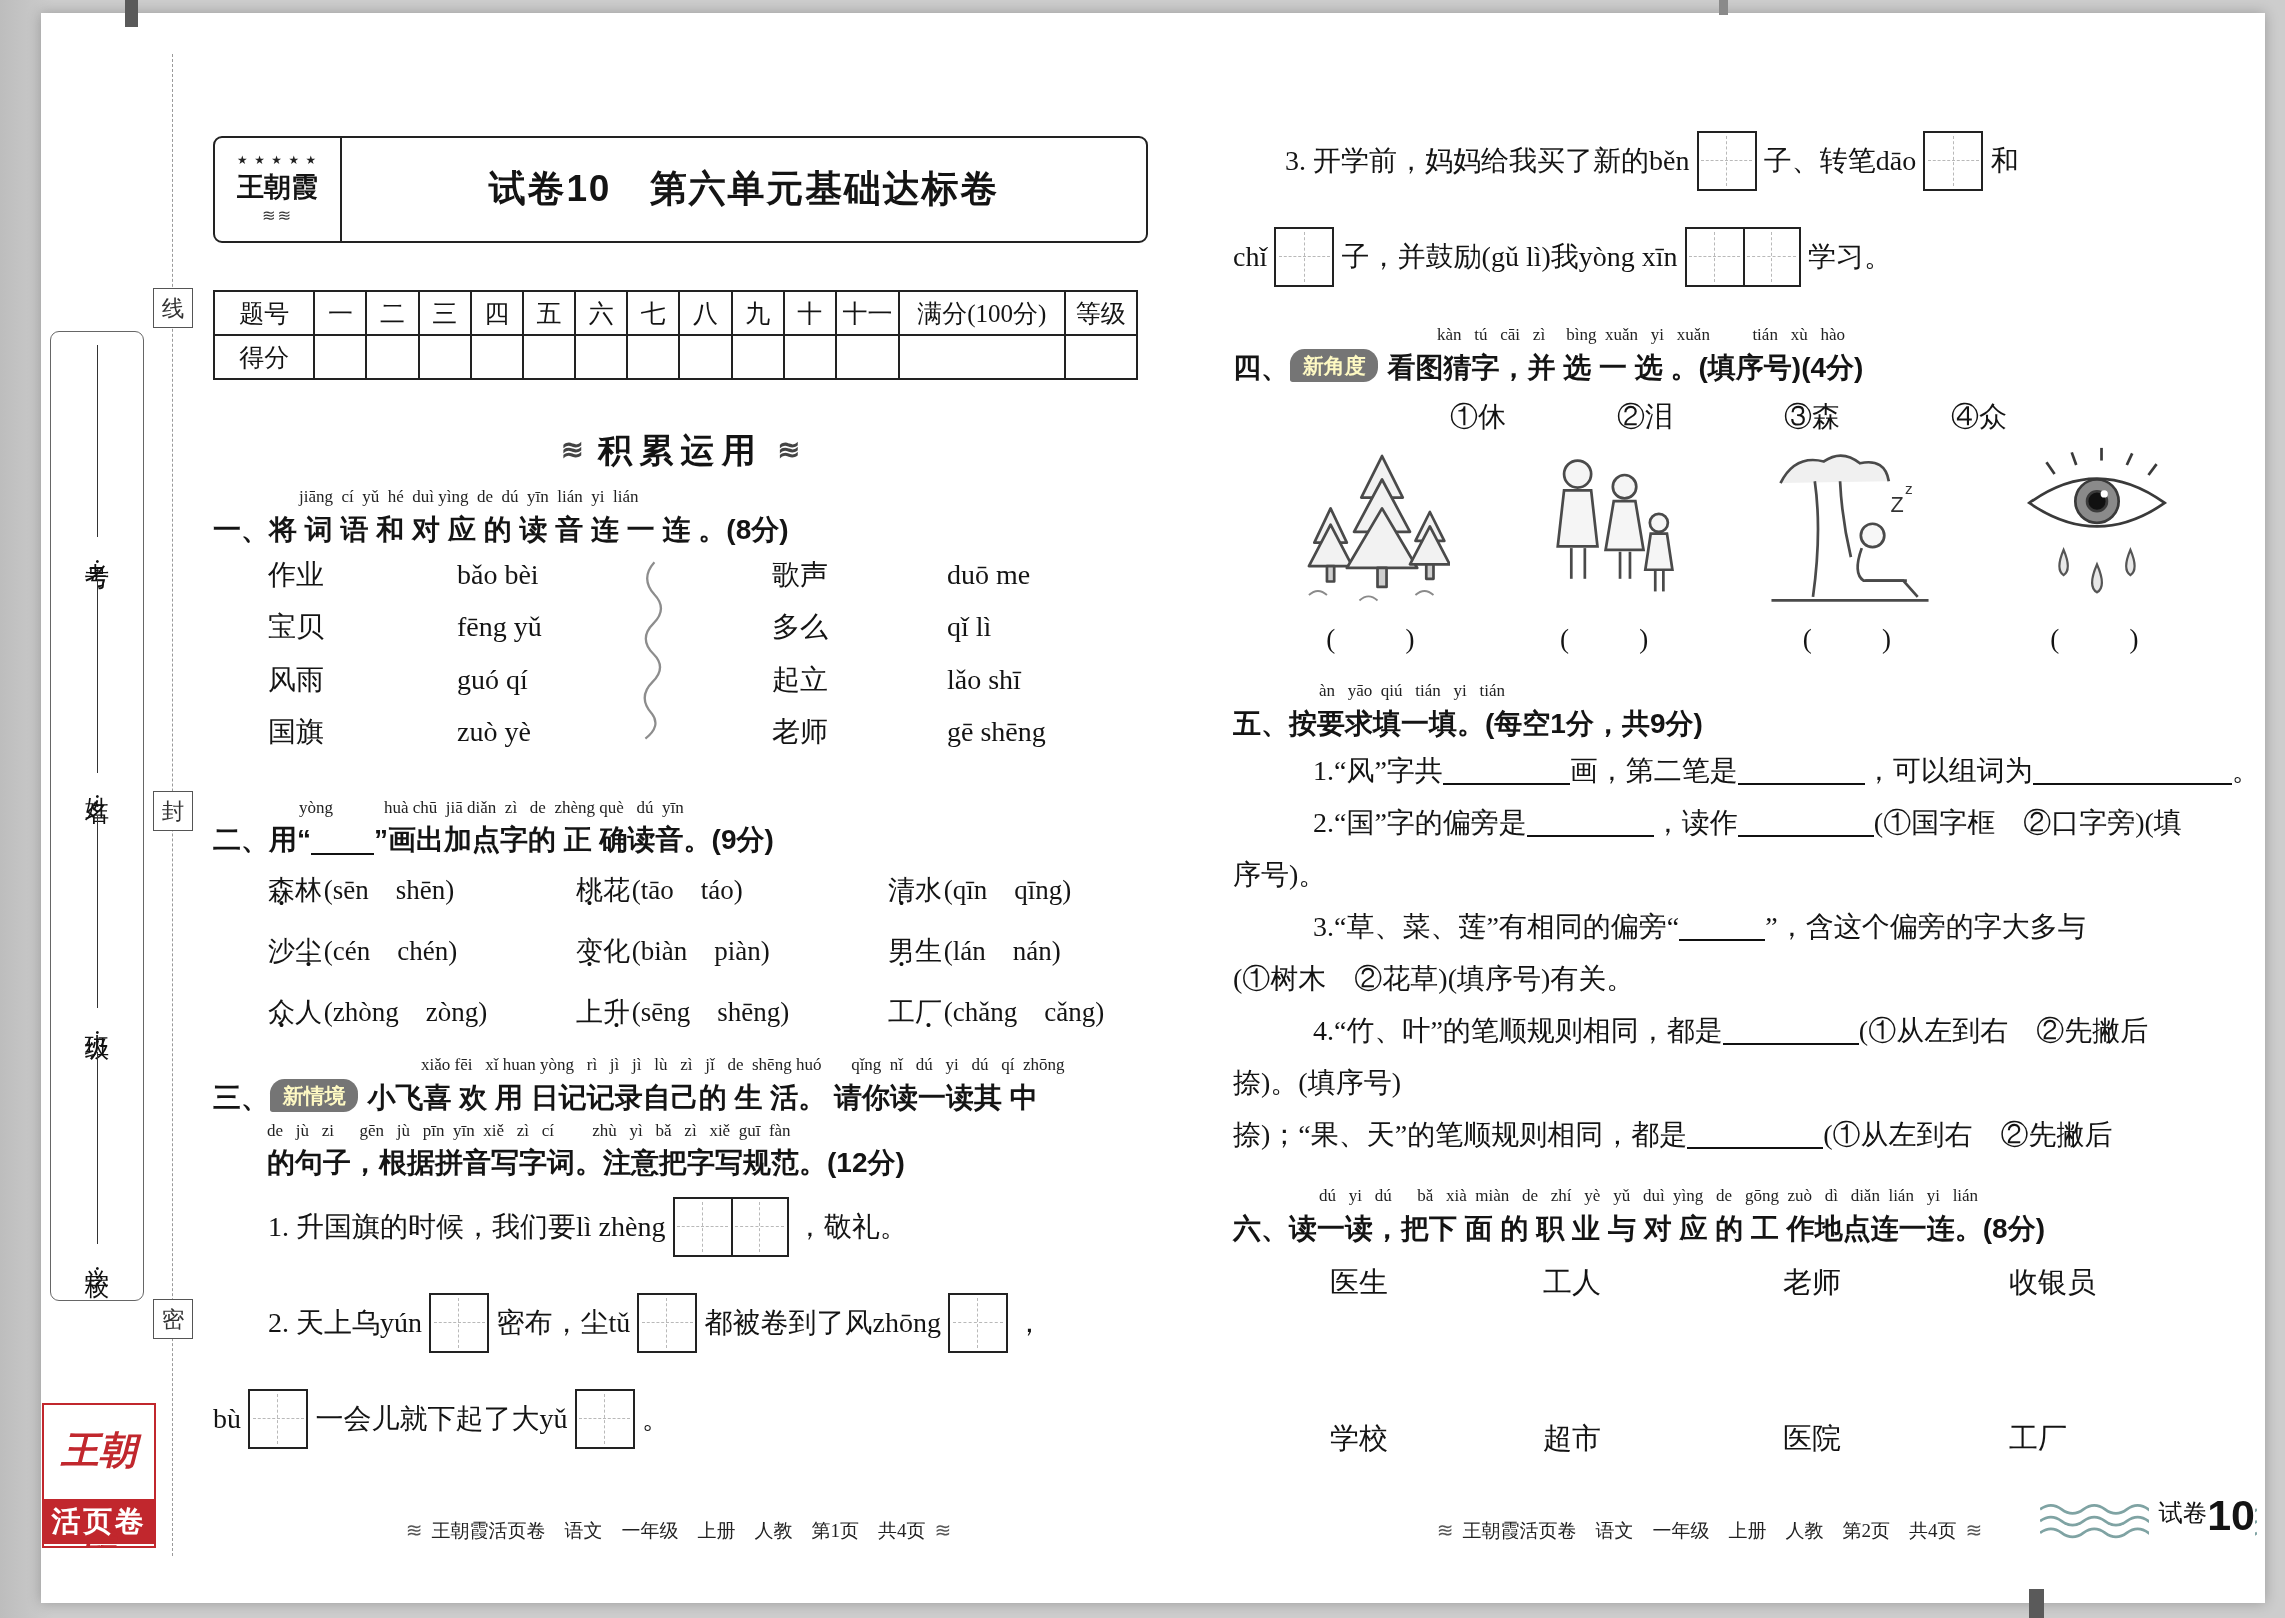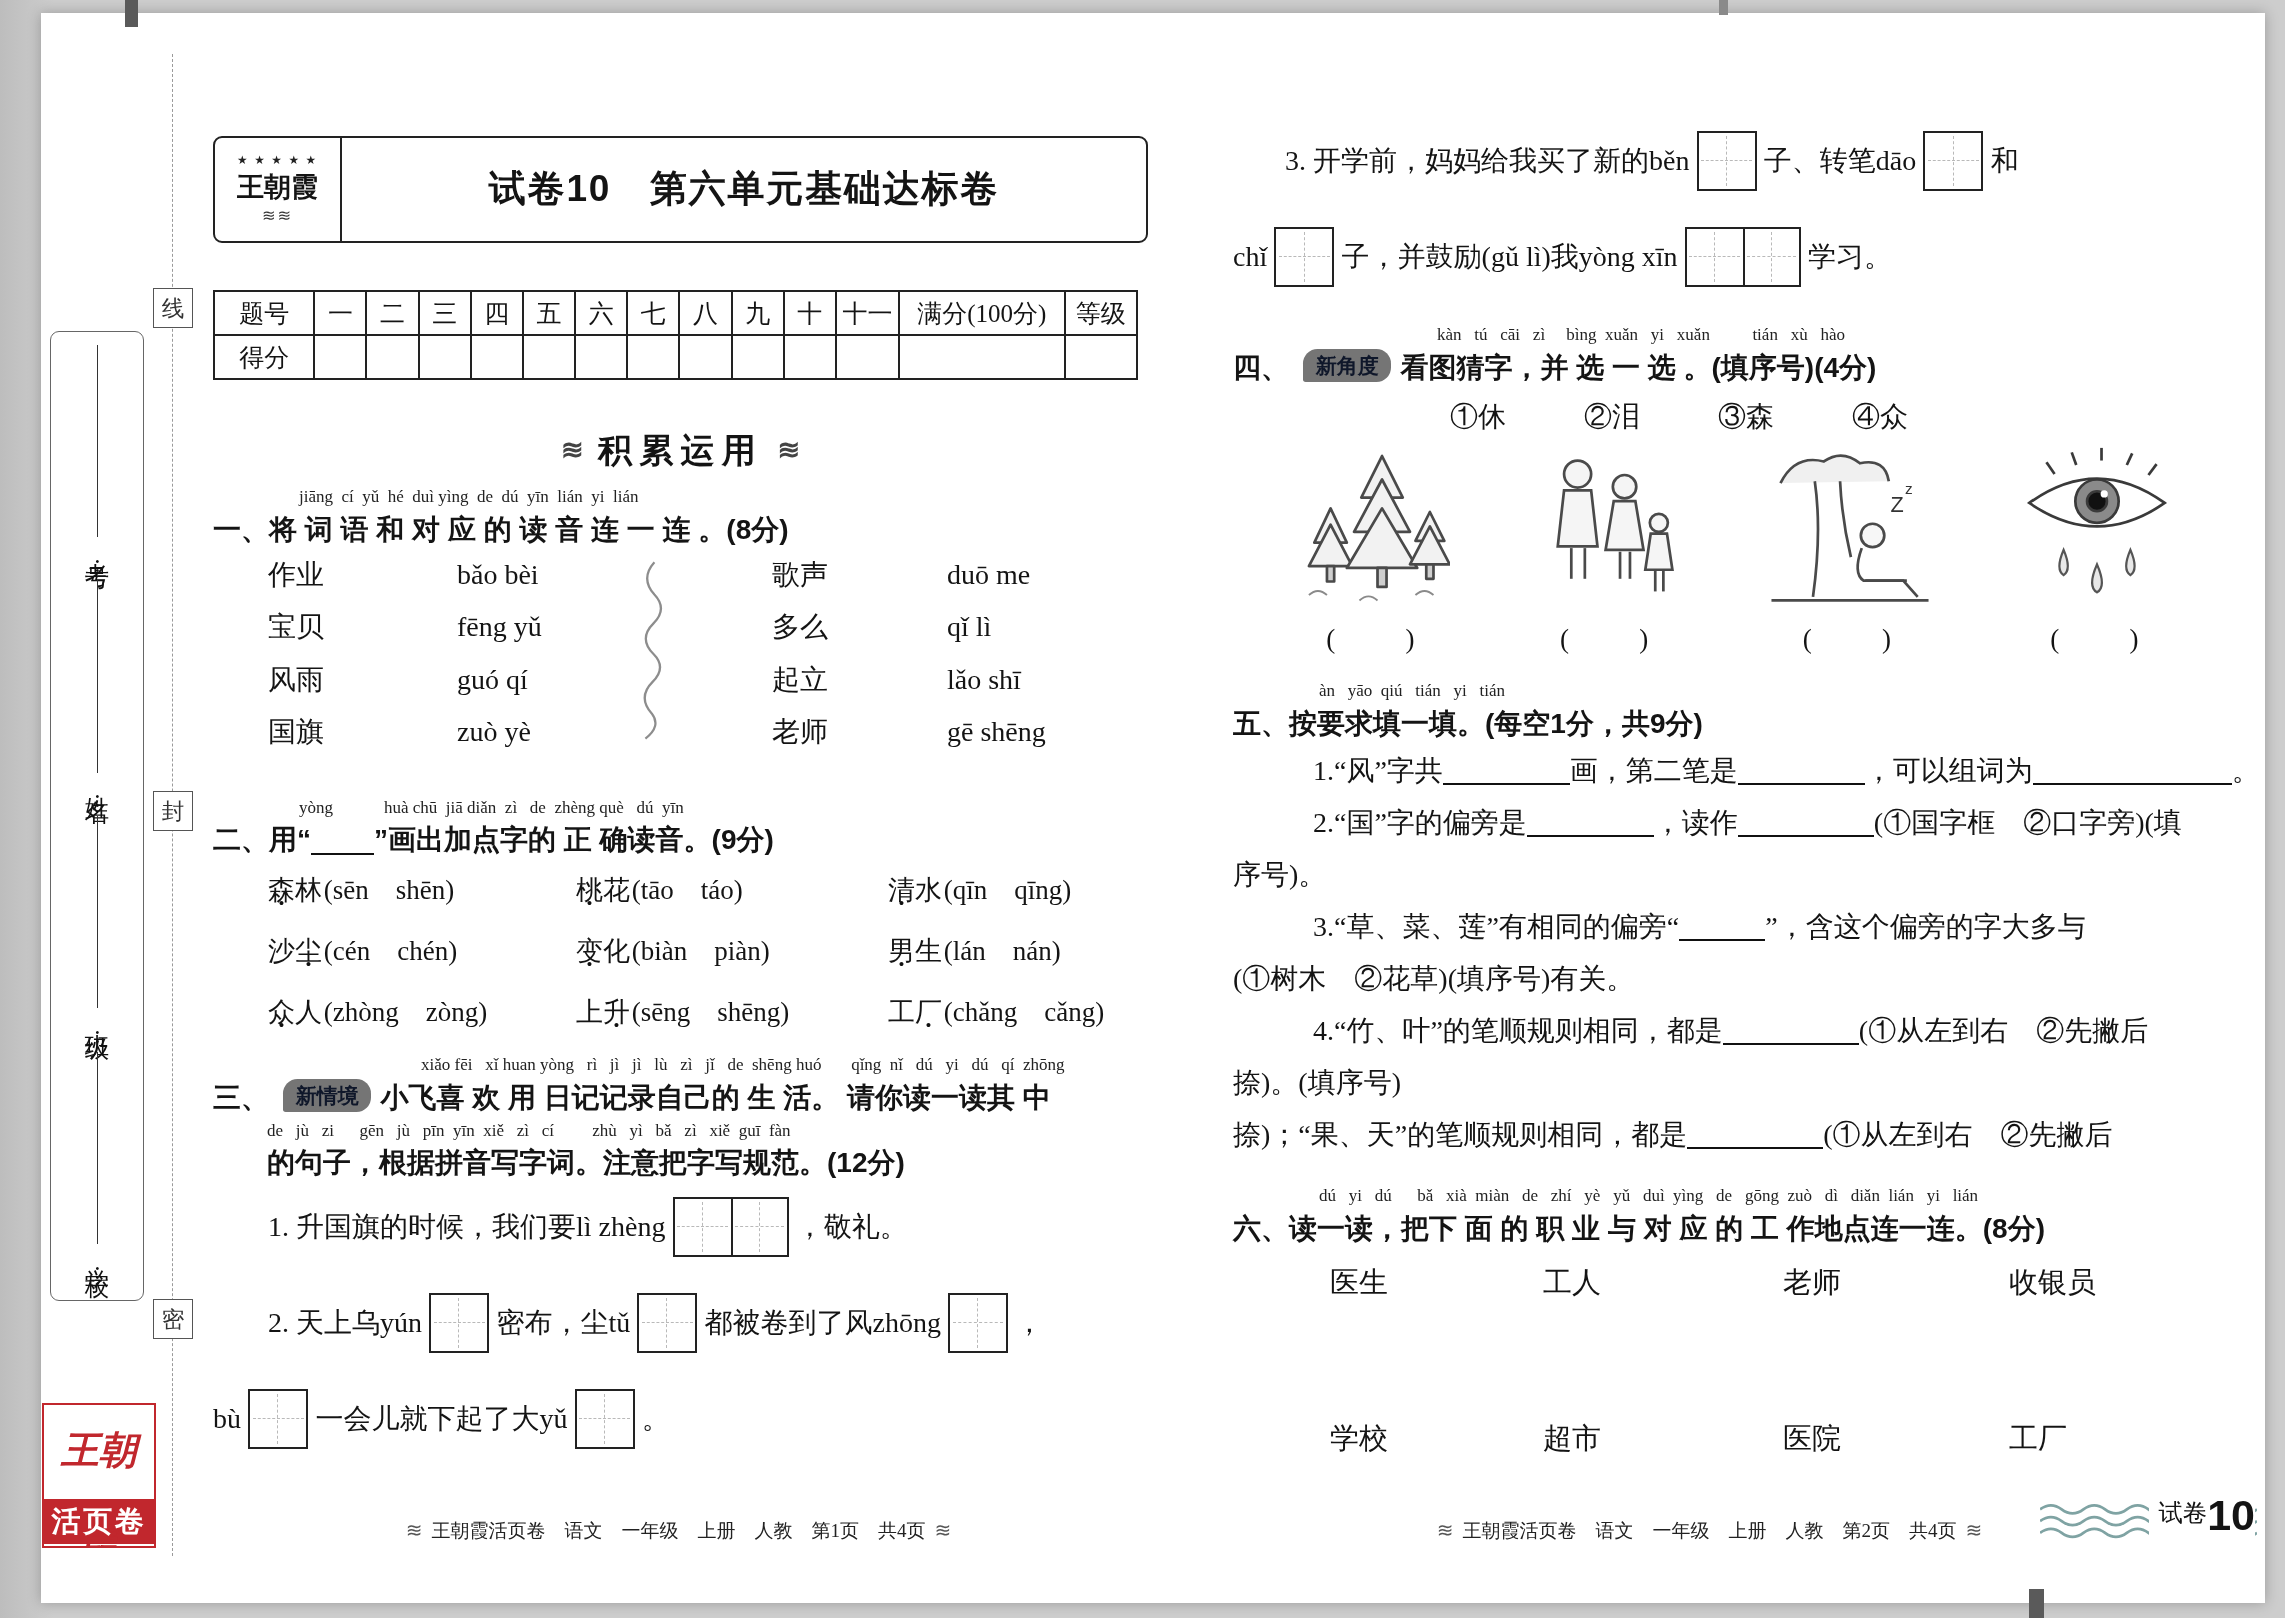--- a/index.html
+++ b/index.html
@@ -42,22 +42,22 @@
   table.score { border-collapse:collapse; table-layout:fixed; width:925px; margin-bottom:49px; }
   table.score td { border:2.3px solid #222; height:44px; text-align:center; font-size:25px; padding:0; }
 
   .secttl { text-align:center; font-family:"Liberation Sans",sans-serif; font-weight:700; font-size:34px; line-height:43px; letter-spacing:7.2px; margin-bottom:12.7px; }
   .secttl .wave { font-size:27px; color:#444; letter-spacing:0; margin:0 14.5px; vertical-align:2.7px; }
 
   .py { font-size:17px; line-height:23.5px; white-space:pre; color:#222; }
   .qttl { font-family:"Liberation Sans",sans-serif; font-weight:700; font-size:28px; line-height:42px; white-space:pre-wrap; }
   .pl95{ padding-left:86px; } .pl60{ padding-left:54px; } .pl230{ padding-left:208px; } .pl225{ padding-left:204px; }
 
-  .badge { display:inline-block; background:#757575; color:#0f172a; font-family:"Liberation Sans",sans-serif; font-weight:700;
-           font-size:21px; line-height:33px; padding:0 12.7px; border-radius:14.5px 14.5px 14.5px 2.7px; margin:0 9px 0 14px; vertical-align:3.6px; }
+  .badge { display:inline-block; background:#757575; color:#fef9c3; font-family:"Liberation Sans",sans-serif; font-weight:700;
+           font-size:21px; line-height:33px; padding:0 12.7px; border-radius:14.5px 14.5px 14.5px 2.7px; margin:0 9px 0 1px; vertical-align:3.6px; }
 
   .connect { position:relative; height:222px; margin:5.4px 0 18px; font-size:28px; }
   .ccol { position:absolute; top:0; display:flex; flex-direction:column; gap:15.4px; line-height:37px;justify-content:flex-end; }
   .c1{ left:55px; } .c2{ left:244px; } .c3{ left:559px; } .c4{ left:734px; }
   .squiggle { position:absolute; left:418px; top:1.8px; }
 
   .bl { display:inline-block; border-bottom:2.3px solid #111; height:31px; vertical-align:-5.4px; }
   .w70{width:63px;} .w95{width:86px;} .w140{width:127px;} .w150{width:136px;} .w220{width:199px;}
 
   .q2grid { display:grid; grid-template-columns:308px 312px 1fr; row-gap:20px; margin:9px 0 20px 55px; font-size:27px; line-height:41px; }
@@ -68,21 +68,21 @@
   .sent { font-size:28px; line-height:40px; display:flex; align-items:center; margin-bottom:36px; }
   .sent .st { white-space:pre; }
   .ind { margin-left:55px; } .ind2 { margin-left:52px; } .mt14{ margin-top:12.7px; }
 
   .tian { display:inline-flex; border:2.3px solid #222; margin:0 7.2px; background:#fff; flex:none; }
   .tcell { width:56px; height:56px; position:relative; }
   .tcell + .tcell { border-left:2.3px solid #222; }
   .tcell::before { content:""; position:absolute; left:2.7px; right:2.7px; top:50%; margin-top:-0.9px; border-top:1.8px dashed #b9b9b9; }
   .tcell::after  { content:""; position:absolute; top:2.7px; bottom:2.7px; left:50%; margin-left:-0.9px; border-left:1.8px dashed #b9b9b9; }
 
-  .optrow { display:flex; gap:78px; margin:9px 0 12.7px 217px; font-size:28px; line-height:37px; }
+  .optrow { display:flex; gap:111px; margin:9px 0 12.7px 217px; font-size:28px; line-height:37px; }
   .figrow { display:flex; justify-content:space-between; align-items:flex-end; padding:0 54px 0 63px; margin-bottom:22px; }
   .fig { display:flex; flex-direction:column; align-items:center; gap:7.2px; }
   .paren { font-size:27px; letter-spacing:5.4px; }
 
   .q5l { font-size:28px; line-height:52px; white-space:pre; }
   .q5ind { margin-left:80px; }
 
   .wordrow { display:grid; grid-template-columns:213px 240px 226px 1fr; margin-left:97px; font-size:29px; line-height:40px; }
   .rowjobs { margin-top:12px; } .rowplaces { margin-top:116px; }
 

